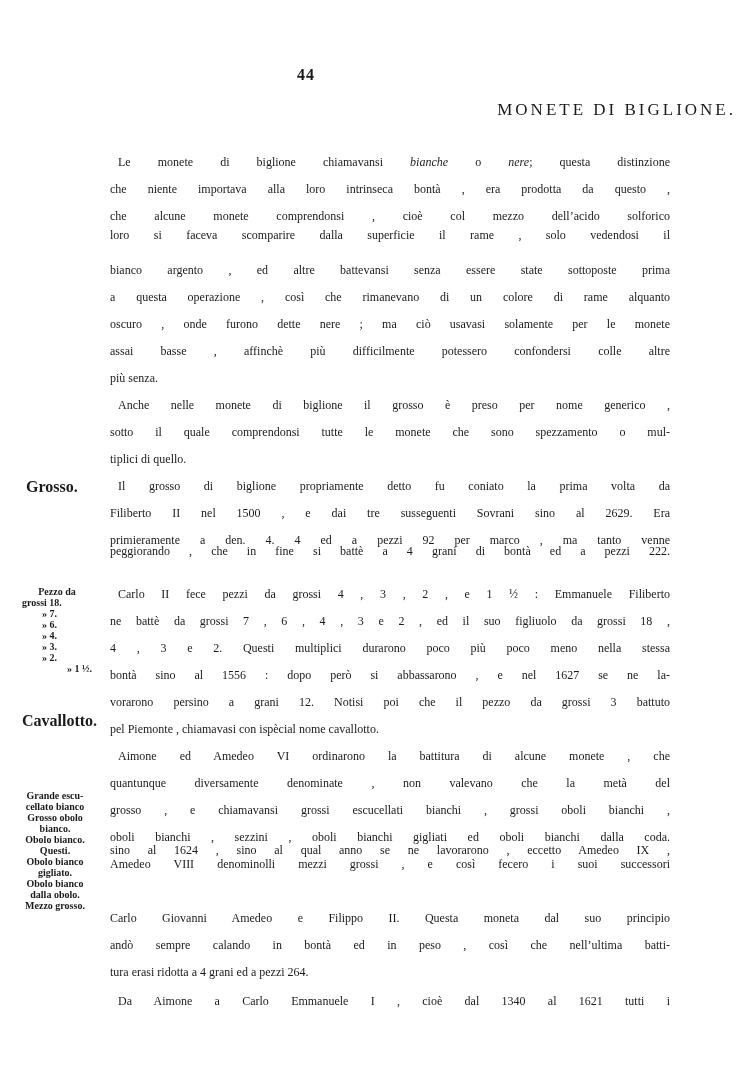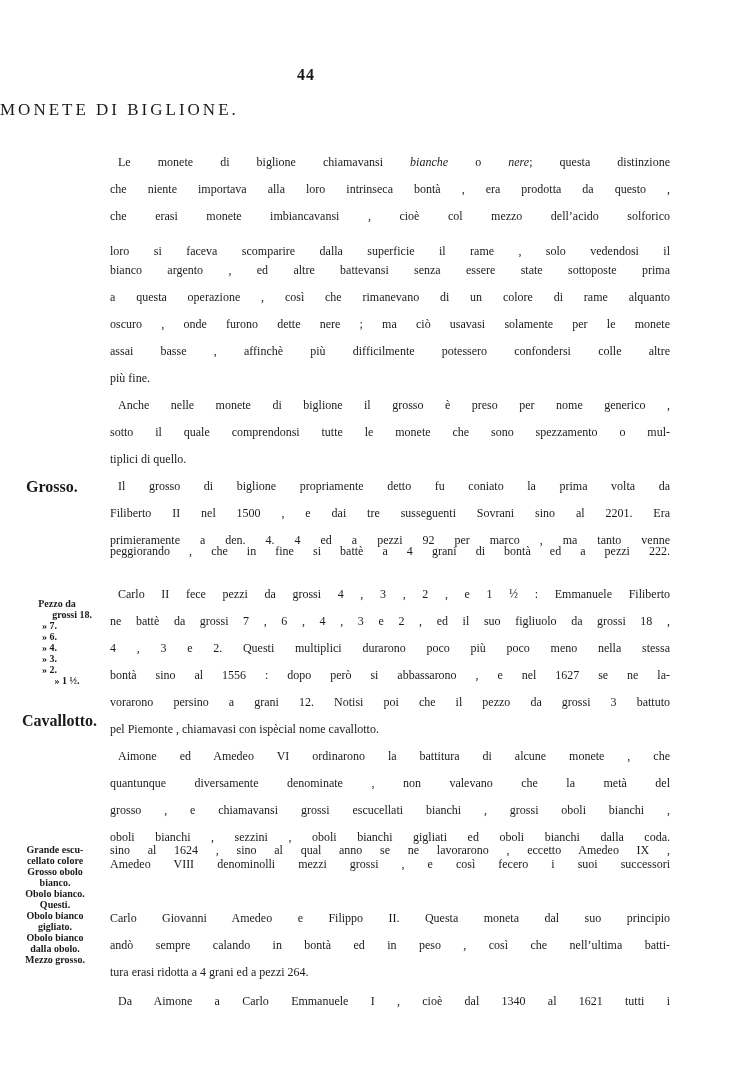--- a/index.html
+++ b/index.html
@@ -1,51 +1,51 @@
 <!DOCTYPE html>
 <html><head>
 <meta charset="utf-8">
 <style>
   html, body { margin: 0; padding: 0; background: #ffffff; }
   body { width: 736px; height: 1081px; position: relative; overflow: hidden;
          font-family: "Liberation Serif", "DejaVu Serif", serif; color: #1a1a1a; }
   .page-number { position: absolute; top: 66px; left: 0; width: 612px; text-align: center;
          font-size: 16px; font-weight: bold; letter-spacing: 1px; }
-  .page-title { position: absolute; top: 100px; left: 0; width: 736px; text-align: left;
+  .page-title { position: absolute; top: 100px; left: 0; width: 736px; text-align: right;
          font-size: 17px; letter-spacing: 3px; }
   .line { position: absolute; left: 110px; width: 560px; font-size: 12px; white-space: nowrap;
           text-align: justify; text-align-last: justify; line-height: 20px; }
   .line.indent { left: 118px; width: 552px; }
   .line.last { text-align-last: left; }
-  .margin { position: absolute; font-size: 10px; font-weight: bold; line-height: 11px; text-align: center; margin-top: 12px; }
+  .margin { position: absolute; font-size: 10px; font-weight: bold; line-height: 11px; text-align: center; }
   .margin-note { position: absolute; font-size: 16px; font-weight: bold; }
   i { font-style: italic; }
 </style>
 </head>
 <body>
 
 <div class="page-number">44</div>
 <div class="page-title">MONETE DI BIGLIONE.</div>
 
 <div>
   <div class="line indent" style="top:152px">Le monete di biglione chiamavansi <i>bianche</i> o <i>nere</i>; questa distinzione</div>
   <div class="line" style="top:179px">che niente importava alla loro intrinseca bontà , era prodotta da questo ,</div>
-  <div class="line" style="top:206px">che erasi monete imbiancavansi , cioè col mezzo dell’acido solforico</div>
-  <div class="line" style="top:241px">loro si faceva scomparire dalla superficie il rame , solo vedendosi il</div>
+  <div class="line" style="top:206px">che alcune monete comprendonsi , cioè col mezzo dell’acido solforico</div>
+  <div class="line" style="top:225px">loro si faceva scomparire dalla superficie il rame , solo vedendosi il</div>
   <div class="line" style="top:260px">bianco argento , ed altre battevansi senza essere state sottoposte prima</div>
   <div class="line" style="top:287px">a questa operazione , così che rimanevano di un colore di rame alquanto</div>
   <div class="line" style="top:314px">oscuro , onde furono dette nere ; ma ciò usavasi solamente per le monete</div>
   <div class="line" style="top:341px">assai basse , affinchè più difficilmente potessero confondersi colle altre</div>
-  <div class="line last" style="top:368px">più fine.</div>
+  <div class="line last" style="top:368px">più senza.</div>
   <div class="line indent" style="top:395px">Anche nelle monete di biglione il grosso è preso per nome generico ,</div>
   <div class="line" style="top:422px">sotto il quale comprendonsi tutte le monete che sono spezzamento o mul-</div>
   <div class="line last" style="top:449px">tiplici di quello.</div>
 
   <div class="line indent" style="top:476px">Il grosso di biglione propriamente detto fu coniato la prima volta da</div>
-  <div class="line" style="top:503px">Filiberto II nel 1500 , e dai tre susseguenti Sovrani sino al 2201. Era</div>
+  <div class="line" style="top:503px">Filiberto II nel 1500 , e dai tre susseguenti Sovrani sino al 2629. Era</div>
   <div class="line" style="top:530px">primieramente a den. 4. 4 ed a pezzi 92 per marco , ma tanto venne</div>
   <div class="line" style="top:541px">peggiorando , che in fine si battè a 4 grani di bontà ed a pezzi 222.</div>
 
   <div class="line indent" style="top:584px">Carlo II fece pezzi da grossi 4 , 3 , 2 , e 1 ½ : Emmanuele Filiberto</div>
   <div class="line" style="top:611px">ne battè da grossi 7 , 6 , 4 , 3 e 2 , ed il suo figliuolo da grossi 18 ,</div>
   <div class="line" style="top:638px">4 , 3 e 2. Questi multiplici durarono poco più poco meno nella stessa</div>
   <div class="line" style="top:665px">bontà sino al 1556 : dopo però si abbassarono , e nel 1627 se ne la-</div>
   <div class="line" style="top:692px">vorarono persino a grani 12. Notisi poi che il pezzo da grossi 3 battuto</div>
   <div class="line last" style="top:719px">pel Piemonte , chiamavasi con ispècial nome cavallotto.</div>
 
@@ -59,34 +59,34 @@
   <div class="line" style="top:935px">andò sempre calando in bontà ed in peso , così che nell’ultima batti-</div>
   <div class="line last" style="top:962px">tura erasi ridotta a 4 grani ed a pezzi 264.</div>
   <div class="line indent" style="top:991px">Da Aimone a Carlo Emmanuele I , cioè dal 1340 al 1621 tutti i</div>
 </div>
 
 <div>
   <div class="margin-note" style="top:478px; left:26px;">Grosso.</div>
 
   <div class="margin" style="top:586px; left:22px; width:70px;">
     <div>Pezzo da</div>
-    <div style="text-align:right;padding-left:0">grossi 18.</div>
+    <div style="text-align:left;padding-left:0">grossi 18.</div>
     <div style="text-align:left;padding-left:20px">» 7.</div>
     <div style="text-align:left;padding-left:20px">» 6.</div>
     <div style="text-align:left;padding-left:20px">» 4.</div>
     <div style="text-align:left;padding-left:20px">» 3.</div>
     <div style="text-align:left;padding-left:20px">» 2.</div>
-    <div style="text-align:center;padding-left:20px">» 1 ½.</div>
+    <div style="text-align:right;padding-left:20px">» 1 ½.</div>
   </div>
 
   <div class="margin-note" style="top:712px; left:22px;">Cavallotto.</div>
 
-  <div class="margin" style="top:832px; left:12px; width:86px;font-family:Liberation Serif, serif;">
+  <div class="margin" style="top:790px; left:12px; width:86px;font-family:Liberation Serif, serif;">
     <div>Grande escu-</div>
-    <div>cellato colore</div>
+    <div>cellato bianco</div>
     <div>Grosso obolo</div>
     <div>bianco.</div>
     <div>Obolo bianco.</div>
     <div>Questi.</div>
     <div>Obolo bianco</div>
     <div>gigliato.</div>
     <div>Obolo bianco</div>
     <div>dalla obolo.</div>
     <div>Mezzo grosso.</div>
   </div>

